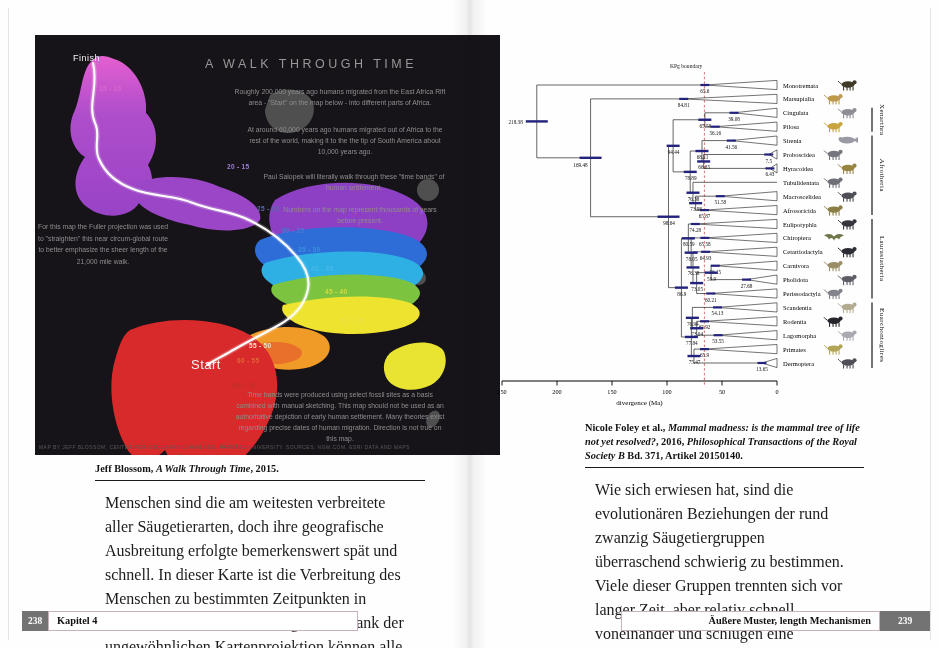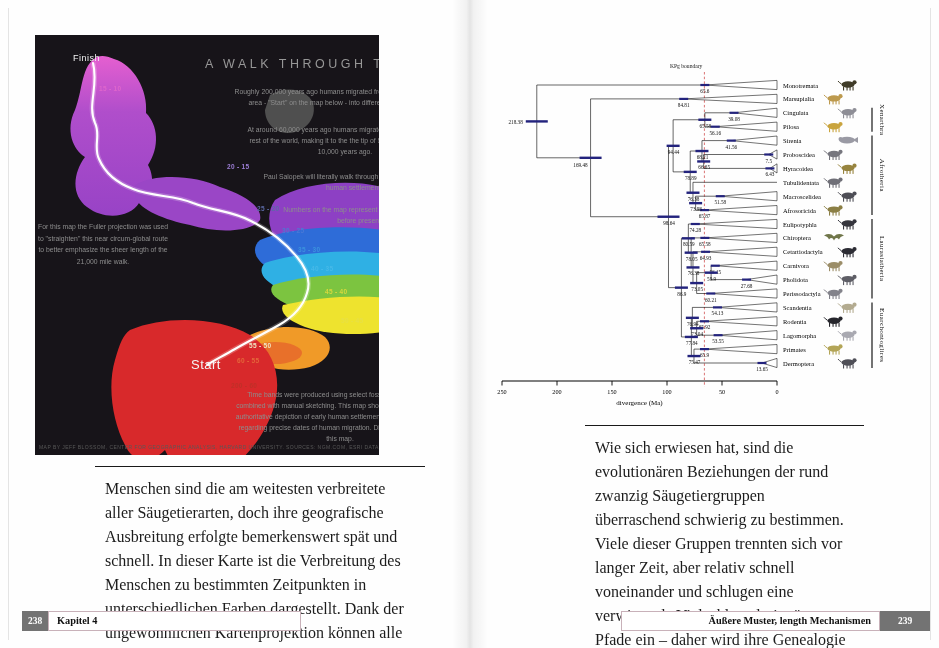--- a/index.html
+++ b/index.html
@@ -3,21 +3,21 @@
 <meta charset="utf-8">
 <style>
   html,body{margin:0;padding:0;width:939px;height:648px;overflow:hidden;background:#f4f3f2;}
   .spread{position:relative;width:939px;height:648px;background:#fefefe;font-family:"Liberation Serif",serif;}
   .spread::before{content:"";position:absolute;left:452px;top:0;width:36px;height:100%;
     background:linear-gradient(90deg,rgba(0,0,0,0) 0%,rgba(0,0,0,0.05) 40%,rgba(0,0,0,0.10) 50%,rgba(0,0,0,0.05) 60%,rgba(0,0,0,0) 100%);pointer-events:none;z-index:5;}
   .page-edge{position:absolute;top:8px;bottom:8px;width:1px;background:rgba(0,0,0,0.10);z-index:4;}
   #edge-l{left:8px} #edge-r{right:8px}
 
   
-  .map{position:absolute;left:35px;top:35px;width:344px;height:420px;background:#171419;overflow:hidden;font-family:"Liberation Sans",sans-serif;text-decoration:underline;}
+  .map{position:absolute;left:35px;top:35px;width:465px;height:420px;background:#171419;overflow:hidden;font-family:"Liberation Sans",sans-serif;text-decoration:underline;}
   .map svg{position:absolute;left:0;top:0;}
   .map .t{position:absolute;z-index:3;}
   .map-finish{left:38px;top:18px;color:#f2f2f2;font-size:9px;letter-spacing:.5px;}
   .map-start{left:156px;top:322px;color:#f5f5f5;font-size:13px;letter-spacing:.5px;}
   .map-title{left:150px;top:22px;width:252px;text-align:center;font-size:12.5px;letter-spacing:3.5px;color:#979797;}
   .map-p{color:#8d8d8d;font-size:6.8px;line-height:1.6;text-align:center;}
   .p1{left:198px;top:52px;width:214px;}
   .p2{left:208px;top:90px;width:204px;}
   .p3{left:226px;top:137px;width:186px;}
   .p4{left:238px;top:170px;width:174px;}
@@ -32,21 +32,21 @@
   .cap-right{left:585px;top:421px;width:279px;}
   .cap-title{font-weight:bold;font-size:10.3px;line-height:1.35;}
   .cap-rule{border:none;border-top:1.6px solid #1a1a1a;margin:4px 0 6px 0;}
   .cap-text{margin:10px;font-size:16px;line-height:1.5;color:#1c1c1c;}
 
   
   .footer-box{position:absolute;top:611px;height:20px;box-sizing:border-box;}
   .pagenum{background:#737373;color:#fff;font-weight:bold;font-size:9.5px;text-align:center;line-height:20px;}
   #pn-left{left:22px;width:26px;} #pn-right{left:880px;width:50px;}
   .chap{background:#fff;border:1px solid #c8b1b9;font-weight:bold;font-size:10.3px;line-height:18px;color:#111;}
-  #chap-left{left:48px;width:253px;padding-left:8px;}
+  #chap-left{left:48px;width:310px;padding-left:8px;}
   #chap-right{left:621px;width:259px;text-align:right;padding-right:8px;}
 
   
   #tree-wrap{position:absolute;left:456px;top:56px;width:460px;height:356px;}
   .tk{font:6.2px "Liberation Serif",serif;fill:#000;}
   .axl{font:7px "Liberation Serif",serif;fill:#000;}
   .nd{font:5.2px "Liberation Serif",serif;fill:#111;}
   .taxon{font:6.5px "Liberation Serif",serif;fill:#000;}
   .clade{font:7px "Liberation Serif",serif;fill:#000;letter-spacing:.4px;}
   .kpg{font:5.6px "Liberation Serif",serif;fill:#222;}
@@ -114,20 +114,21 @@
           <span class="band" style="left: 276px; top: 230px; color: rgb(70, 185, 232);">40 - 35</span>
           <span class="band" style="left: 290px; top: 253px; color: rgb(216, 216, 60);">45 - 40</span>
           <span class="band" style="left: 306px; top: 282px; color: rgb(232, 224, 68);">50 - 45</span>
           <span class="band" style="left: 214px; top: 307px; color: rgb(239, 230, 194);">55 - 50</span>
           <span class="band" style="left: 202px; top: 322px; color: rgb(228, 103, 58);">60 - 55</span>
           <span class="band" style="left: 196px; top: 347px; color: rgb(191, 48, 40);">200 - 60</span>
         </div>
     </div>
 
     <div class="caption cap-left">
+      <div class="cap-title"><span>Jeff Blossom, </span><i>A Walk Through Time</i><span>, 2015.</span></div>
       <hr class="cap-rule">
       <p class="cap-text">Menschen sind die am weitesten verbreitete aller Säugetierarten, doch ihre geografische Ausbreitung erfolgte bemerkenswert spät und schnell. In dieser Karte ist die Verbreitung des Menschen zu bestimmten Zeitpunkten in unterschiedlichen Farben dargestellt. Dank der ungewöhnlichen Kartenprojektion können alle Kontinente mit relativ geringer Verzerrung ihrer wirklichen Form gezeigt werden.</p>
     </div>
 
     <div class="footer-box pagenum" id="pn-left">238</div>
     <div class="footer-box chap" id="chap-left">Kapitel 4</div>
   </div>
 
   <div>
     <div id="tree-wrap">
@@ -513,20 +514,21 @@
           <line x1="416" y1="79.6" x2="416" y2="159.10000000000002" stroke="#000" stroke-width="1.1"></line>
           <text transform="translate(424,119.35000000000001) rotate(90)" text-anchor="middle" class="clade">Afrotheria</text>
           <line x1="416" y1="163" x2="416" y2="242.5" stroke="#000" stroke-width="1.1"></line>
           <text transform="translate(424,202.75) rotate(90)" text-anchor="middle" class="clade">Laurasiatheria</text>
           <line x1="416" y1="246.4" x2="416" y2="312" stroke="#000" stroke-width="1.1"></line>
           <text transform="translate(424,279.2) rotate(90)" text-anchor="middle" class="clade">Euarchontoglires</text>
         </svg>
     </div>
 
     <div class="caption cap-right">
+      <div class="cap-title"><span>Nicole Foley et al., </span><i>Mammal madness: is the mammal tree of life not yet resolved?</i><span>, 2016, </span><i>Philosophical Transactions of the Royal Society B</i><span> Bd. 371, Artikel 20150140.</span></div>
       <hr class="cap-rule">
       <p class="cap-text">Wie sich erwiesen hat, sind die evolutionären Beziehungen der rund zwanzig Säugetiergruppen überraschend schwierig zu bestimmen. Viele dieser Gruppen trennten sich vor langer Zeit, aber relativ schnell voneinander und schlugen eine verwirrende Vielzahl evolutionärer Pfade ein – daher wird ihre Genealogie vermutlich noch für einige Zeit ungelöst bleiben.</p>
     </div>
 
     <div class="footer-box chap" id="chap-right">Äußere Muster, length Mechanismen</div>
     <div class="footer-box pagenum" id="pn-right">239</div>
   </div>
 </div>
 
 </body></html>

